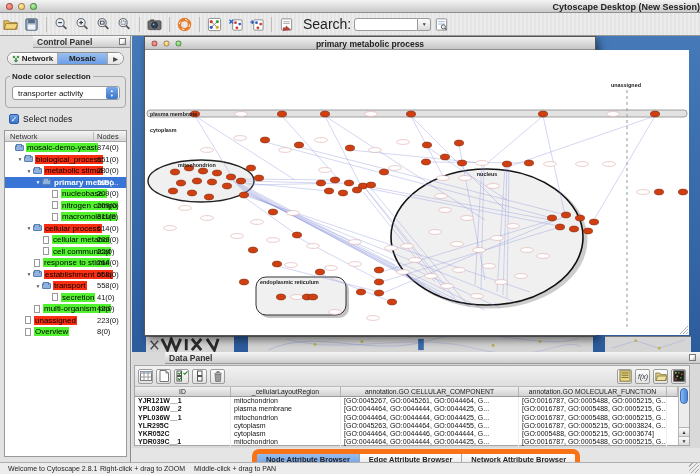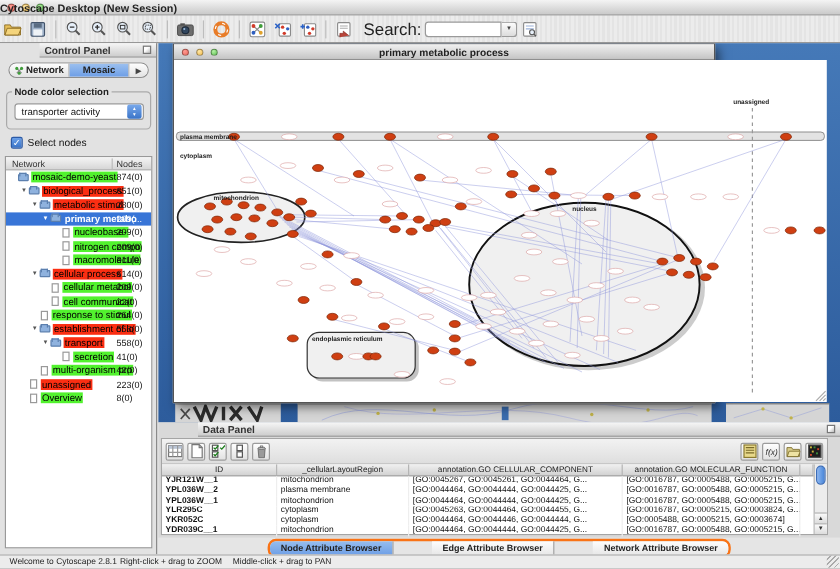--- a/index.html
+++ b/index.html
@@ -5,21 +5,21 @@
   html,body{margin:0;padding:0;background:#555;}
   *{box-sizing:border-box;font-family:"Liberation Sans",sans-serif;}
   .app{position:relative;width:700px;height:474px;background:#e5e5e5;overflow:hidden;font-size:9px;color:#111;}
 
   
   .titlebar{position:absolute;left:0;top:0;width:700px;height:13px;background:linear-gradient(#f4f4f4,#c9c9c9);border-bottom:1px solid #8f8f8f;}
   .tl{position:absolute;top:3px;width:7px;height:7px;border-radius:50%;border:1px solid rgba(0,0,0,.35);}
   .tl.red{left:6px;background:radial-gradient(circle at 35% 30%,#ff9d94,#ee6a5f);}
   .tl.yel{left:18px;background:radial-gradient(circle at 35% 30%,#ffe9a8,#f5bd4f);}
   .tl.grn{left:30px;background:radial-gradient(circle at 35% 30%,#b8f2a8,#61c454);}
-  .titlebar .title{position:absolute;left:0;right:0;top:2px;text-align:left;font-weight:bold;font-size:9px;color:#222;}
+  .titlebar .title{position:absolute;left:0;right:0;top:2px;text-align:right;font-weight:bold;font-size:9px;color:#222;}
 
   
   .toolbar{position:absolute;left:0;top:13px;width:700px;height:23px;background:repeating-linear-gradient(90deg,#ececec 0 2px,#e4e4e4 2px 4px);border-bottom:1px solid #979797;display:flex;align-items:center;}
   .tbtn{border:none;background:transparent;padding:0;margin:0 2px;width:17px;height:17px;display:flex;align-items:center;justify-content:center;cursor:default;}
   .tbtn svg{width:15px;height:15px;}
   .tsep{width:1px;height:15px;background:#bdbdbd;margin:0 4px;}
   .search-label{font-size:14px;color:#222;margin:0 3px 0 6px;}
   .search-input{width:64px;height:13px;border:1px solid #9a9a9a;border-radius:3px 0 0 3px;font-size:8px;padding:0 3px;background:#fff;outline:none;}
   .search-arrow{width:13px;height:13px;border:1px solid #9a9a9a;border-left:none;border-radius:0 3px 3px 0;background:linear-gradient(#fdfdfd,#dcdcdc);font-size:5px;color:#444;padding:0;line-height:11px;}
 
@@ -87,21 +87,21 @@
   .dp-td{padding-left:3px;border-right:1px solid #eee;overflow:hidden;white-space:nowrap;color:#111;}
   .dp-td.b{font-weight:bold;}
   .dp-scroll{position:absolute;right:0;top:21px;width:11px;height:58px;background:#ececec;border-left:1px solid #b5b5b5;}
   .dp-thumb{position:absolute;left:1px;top:1px;width:8px;height:16px;border-radius:4px;background:linear-gradient(90deg,#8ab6f2,#4a86d8);border:1px solid #3a6cb8;}
   .dp-sarr{position:absolute;left:0;width:10px;height:9px;font-size:5px;text-align:center;line-height:9px;color:#333;background:linear-gradient(#fafafa,#dcdcdc);border-top:1px solid #b5b5b5;}
   .dp-sarr.up{bottom:9px;}
   .dp-sarr.dn{bottom:0;}
 
   
   .bottom-tabs{position:absolute;left:132px;top:448px;width:568px;height:14px;display:flex;justify-content:center;align-items:flex-start;}
-  .btab-group{display:flex;border:2px solid #f97316;border-radius:7px;overflow:hidden;margin-top:1px;gap:32px;}
+  .btab-group{display:flex;border:5px solid #f97316;border-radius:7px;overflow:hidden;margin-top:1px;}
   .btab{padding:0 9px;height:12px;line-height:12px;font-size:7.5px;font-weight:bold;color:#222;background:linear-gradient(#fdfdfd,#e6e6e6);border-right:1px solid #a5a5a5;}
   .btab.active{background:linear-gradient(#96bdee,#6d9ee6);}
   .btab:last-child{border-right:none;}
   .status-bar{position:absolute;left:0;top:462px;width:700px;height:12px;background:#ececec;border-top:1px solid #b0b0b0;}
   .status-item{position:absolute;top:2px;font-size:7px;color:#222;}
   .grip{position:absolute;right:1px;bottom:1px;width:10px;height:10px;background:repeating-linear-gradient(135deg,transparent 0 2px,#aaa 2px 3px);}
 </style>
 </head>
 <body>
 

